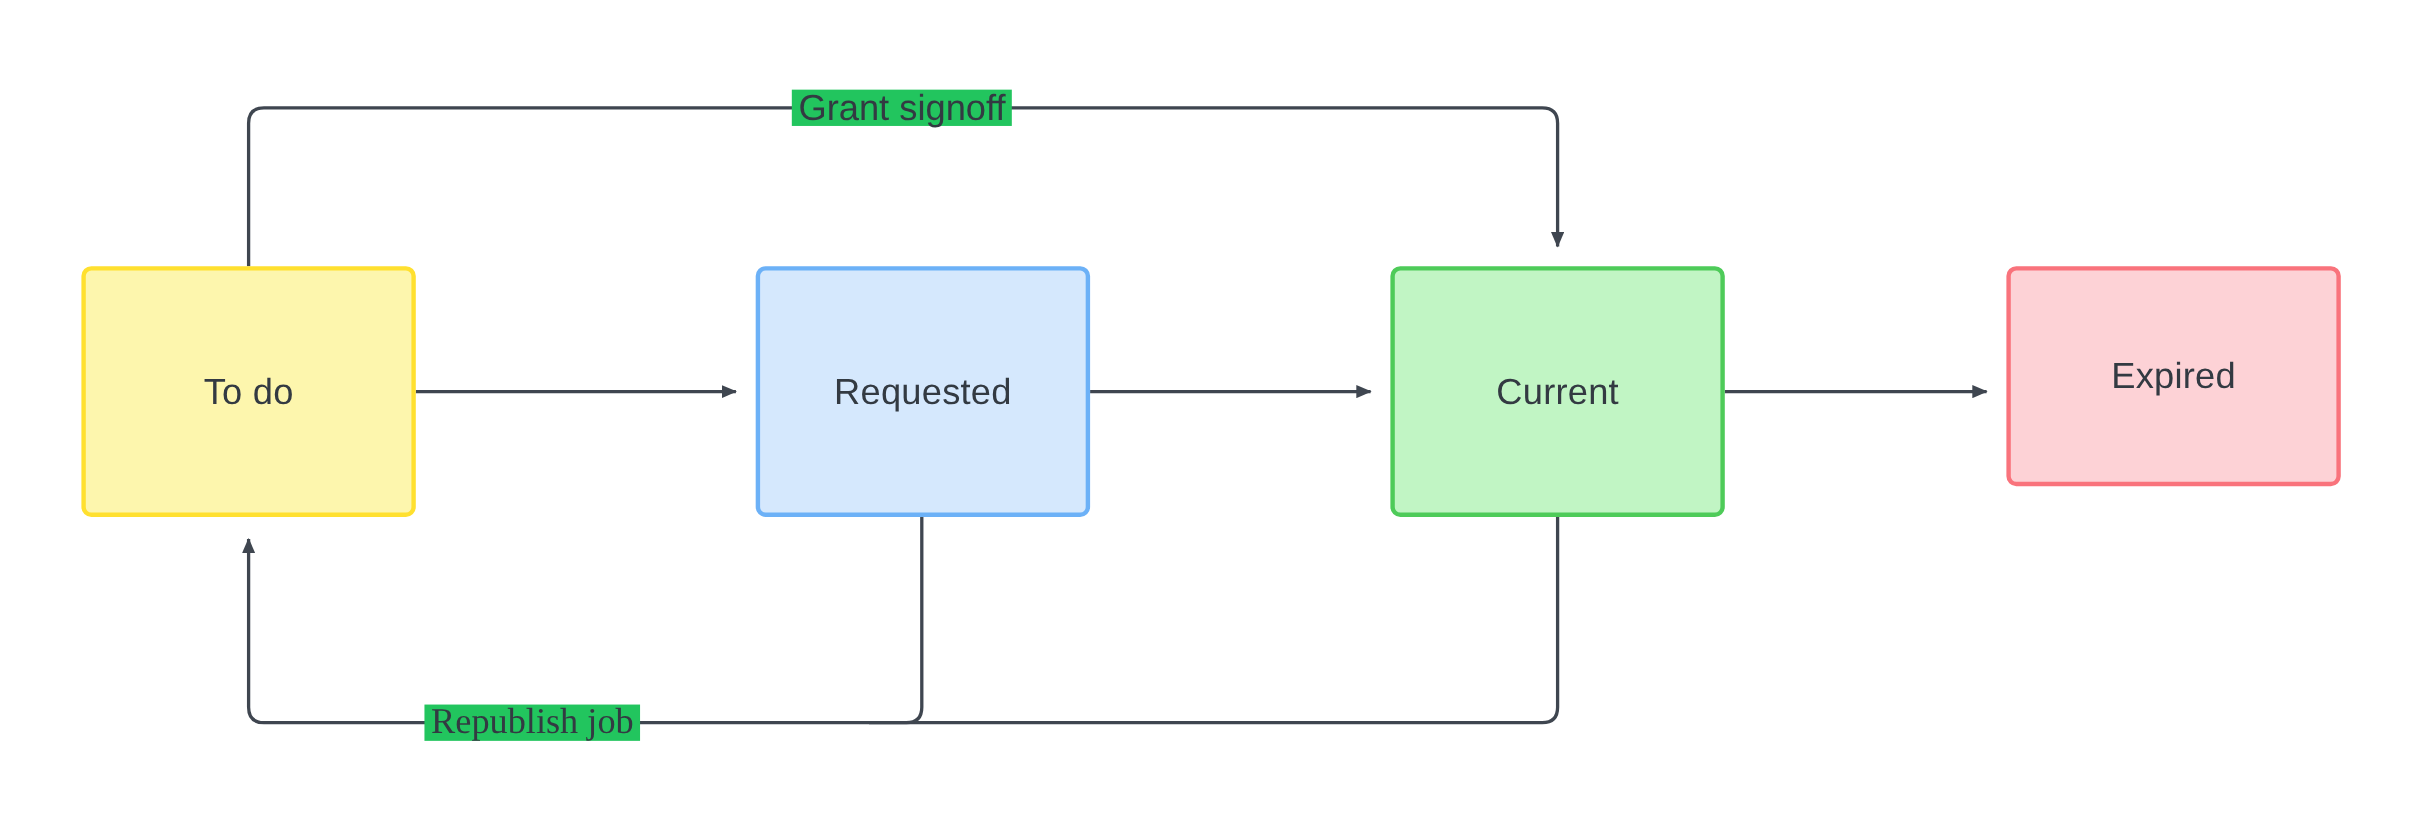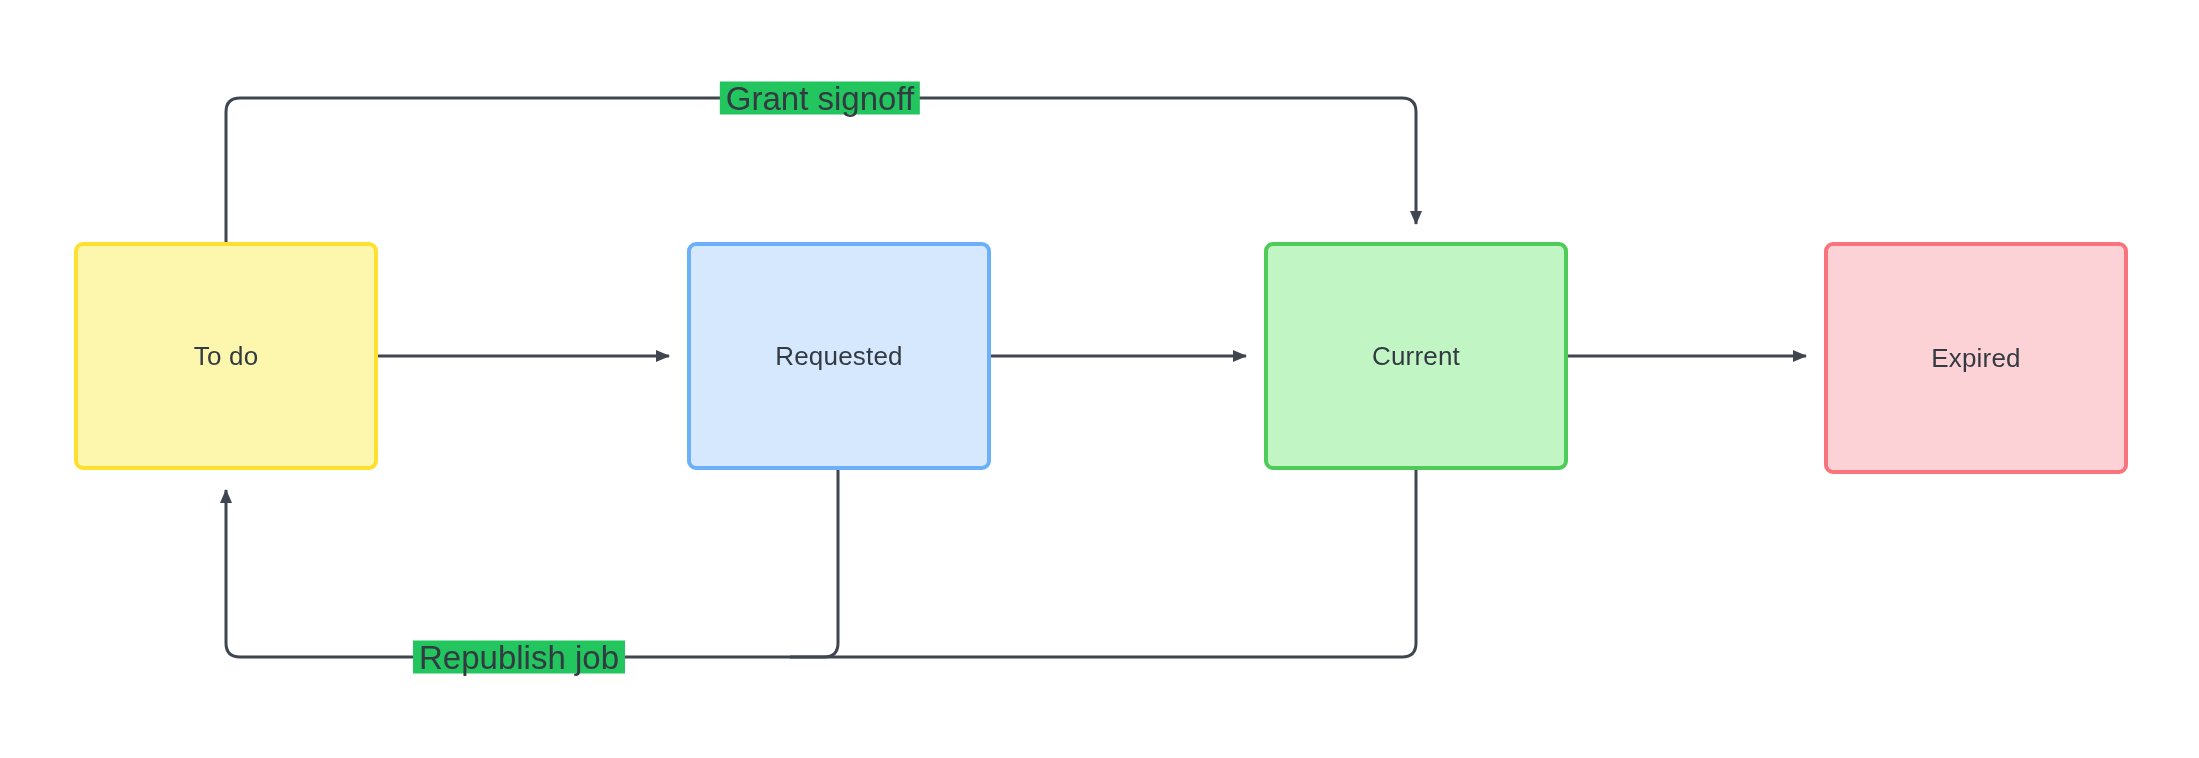--- a/index.html
+++ b/index.html
@@ -25,21 +25,21 @@
   .node {
     position: absolute;
     box-sizing: border-box;
     display: flex;
     align-items: center;
     justify-content: center;
     border-radius: 9px;
     border-style: solid;
     border-width: 4px;
     font-family: "Liberation Sans", sans-serif;
-    font-size: 26px;
+    font-size: 33px;
     color: #333a42;
     letter-spacing: 0.2px;
   }
   .node-label {
     pointer-events: none;
   }
   .edge-label {
     position: absolute;
     font-family: "Liberation Sans", sans-serif;
     font-size: 33px;
@@ -81,21 +81,21 @@
   </div>
 
   <div class="node" style="left:1264px; top:242px; width:304px; height:228px; background:#c1f5c4; border-color:#4ecb59;">
     <span class="node-label">Current</span>
   </div>
 
   <div class="node" style="left:687px; top:242px; width:304px; height:228px; background:#d5e8fd; border-color:#6cb1f7;">
     <span class="node-label">Requested</span>
   </div>
 
-  <div class="node" style="left:1824px; top:242px; width:304px; height:232px; background:#fdd2d6; border-color:#f9737c;">
+  <div class="node" style="left:1824px; top:242px; width:304px; height:200px; background:#fdd2d6; border-color:#f9737c;">
     <span class="node-label">Expired</span>
   </div>
 
   <div class="edge-label" style="left:820px; top:98px;">Grant signoff</div>
 
-  <div class="edge-label" style="left:519px; top:657px;">Republish job</div>
+  <div class="edge-label" style="left:484px; top:657px;font-family:Liberation Serif, serif;">Republish job</div>
 
 </div>
 
 </body></html>

